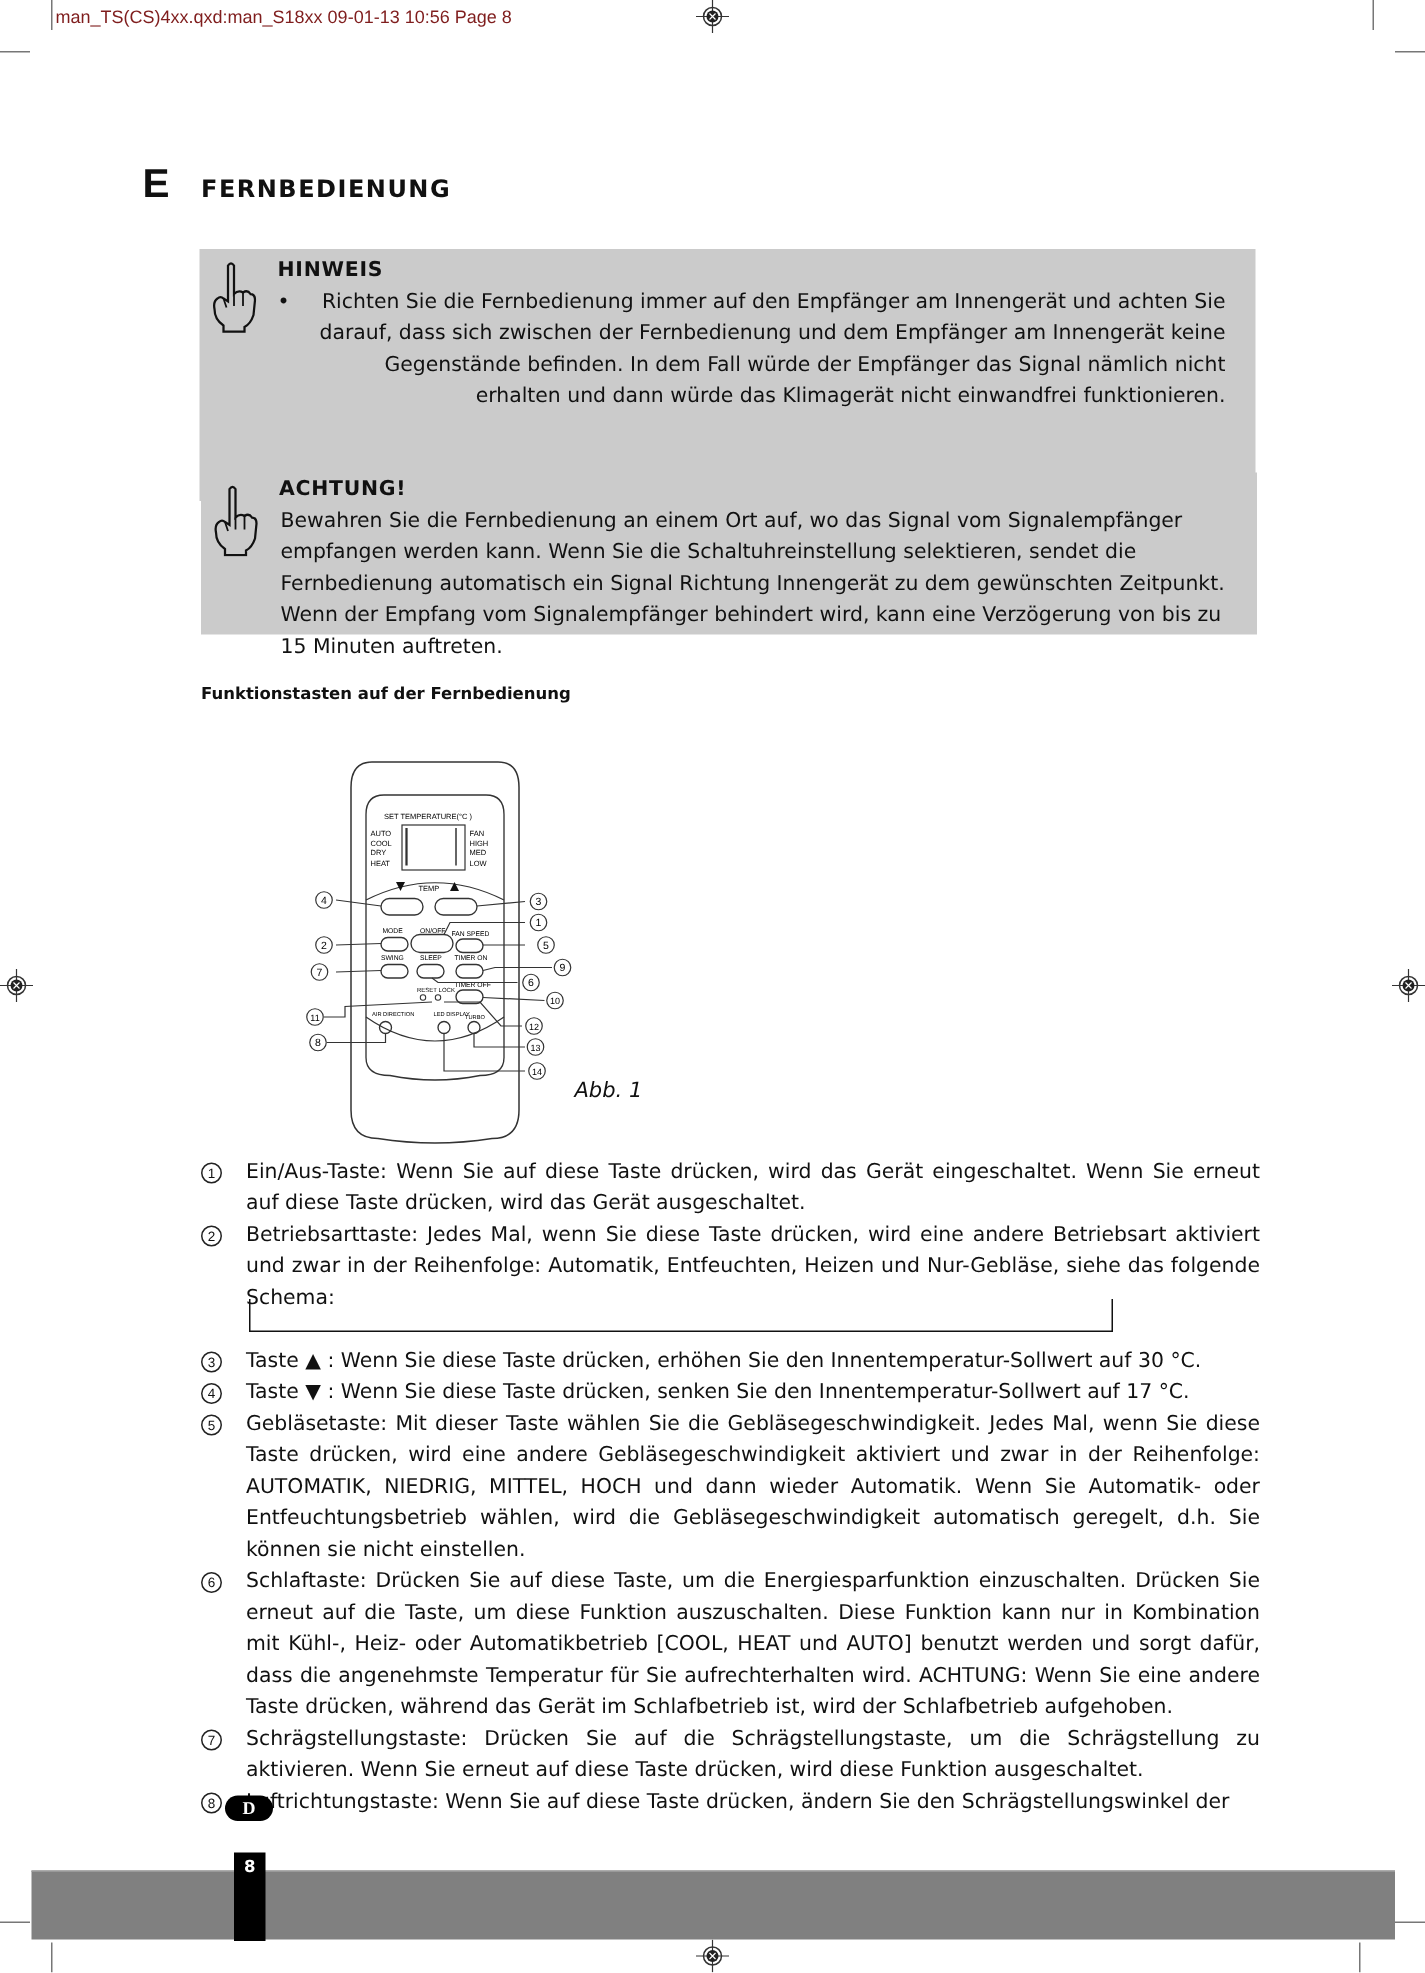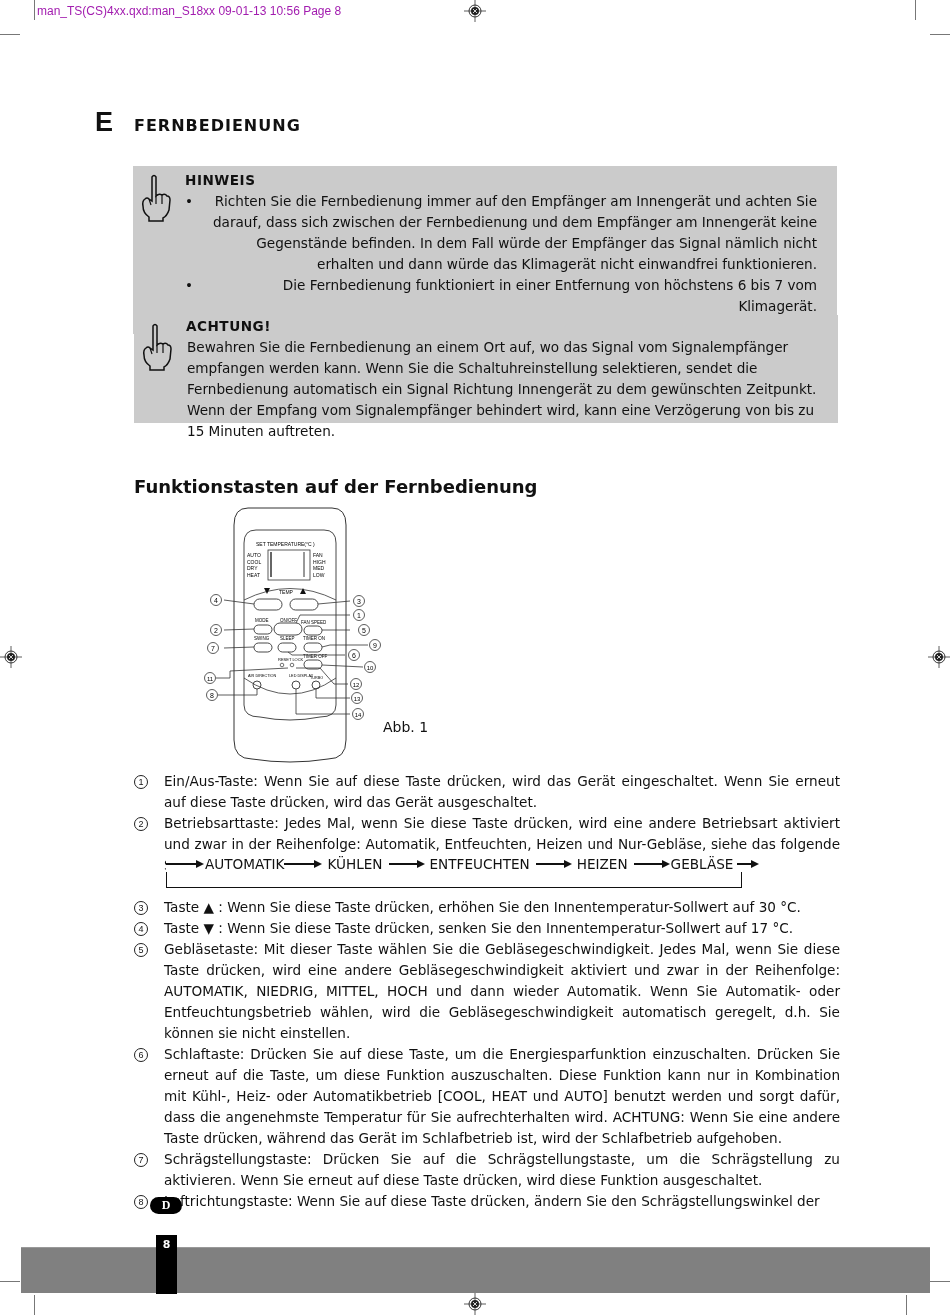--- a/index.html
+++ b/index.html
@@ -1,37 +1,37 @@
 <!DOCTYPE html>
 <html><head>
 <meta charset="utf-8">
 <style>
   * { box-sizing: border-box; margin: 0; padding: 0; }
   html, body { width: 950px; height: 1315px; background: #ffffff; overflow: hidden; }
   body { position: relative; font-family: "DejaVu Sans", sans-serif; color: #111; }
 
-  .slug { position: absolute; left: 37px; top: 4px; font-family: "Liberation Sans", sans-serif; font-size: 12px; color: #a21caf; }
+  .slug { position: absolute; left: 37px; top: 4px; font-family: "Liberation Sans", sans-serif; font-size: 12px; color: #7f1d1d; }
   .crop { position: absolute; background: #777; }
   .reg { position: absolute; width: 22px; height: 22px; }
 
   .section-letter { position: absolute; left: 95px; top: 107px; font-family: "Liberation Sans", sans-serif; font-weight: bold; font-size: 27px; }
   .section-title { position: absolute; left: 134px; top: 116px; font-weight: bold; font-size: 16px; letter-spacing: 1px; }
 
   .notebox { position: absolute; left: 133px; width: 704px; background: #cbcbcb; font-size: 13.6px; line-height: 21px; }
   .notebox .hand { position: absolute; left: 6px; top: 8px; width: 32px; height: 48px; }
   .notebox .nb-title { position: absolute; left: 52px; font-weight: bold; font-size: 13.6px; letter-spacing: 0.5px; }
   .notebox ul { position: absolute; left: 52px; right: 20px; list-style: none; }
   .notebox ul li { position: relative; padding-left: 18px; }
   .notebox ul li::before { content: "•"; position: absolute; left: 0; top: 0; }
   .notebox .nb-body { position: absolute; left: 53px; right: 12px; }
 
-  .subheading { position: absolute; left: 134px; top: 476px; font-weight: bold; font-size: 18px; }
+  .subheading { position: absolute; left: 134px; top: 456px; font-weight: bold; font-size: 11px; }
 
   .remote { position: absolute; left: 200px; top: 505px; width: 240px; height: 260px; }
-  .fig-caption { position: absolute; left: 383px; top: 719px; font-size: 14px; }
+  .fig-caption { position: absolute; left: 383px; top: 719px; font-style: italic; font-size: 14px; }
 
   .items { position: absolute; left: 134px; width: 706px; font-size: 13.6px; line-height: 21px; }
   .item { position: relative; padding-left: 30px; text-align: justify; }
   .item .num { position: absolute; left: 0; top: 4px; width: 14px; height: 14px; border: 1px solid #222; border-radius: 50%; font-size: 9px; line-height: 12px; text-align: center; font-family: "Liberation Sans", sans-serif; }
   .item b { font-weight: normal; }
 
   .schema { position: absolute; left: 166px; top: 856px; width: 576px; height: 32px; }
   .schema .loop { position: absolute; left: 0; top: 10px; width: 576px; height: 22px; border: 1.2px solid #111; border-top: none; }
   .schema .flow { position: absolute; left: 0; top: 0; display: flex; align-items: center; font-size: 13.6px; white-space: nowrap; background: #fff; padding-right: 4px; }
   .schema .arrow { display: inline-block; position: relative; height: 1.2px; background: #111; margin-right: 3px; }
@@ -88,21 +88,20 @@
 <div class="section-title">FERNBEDIENUNG</div>
 
 <div class="notebox" style="top:166px;height:168px;">
   <svg class="hand" viewBox="0 0 32 48">
     <path d="M13 3 Q15 0 17 3 L17 22 Q20 19 23 21 Q26 19 28 22 Q31 22 31 26 L30 36 Q28 42 24 44 L24 47 L10 47 L10 43 Q4 39 4 32 Q3 27 6 25 Q8 23 10 25 L13 27 Z" fill="none" stroke="#111" stroke-width="1.5"></path>
     <path d="M17 22 L17 30 M23 21 L23 30 M10 25 L12 31" stroke="#111" stroke-width="1.2" fill="none"></path>
   </svg>
   <div class="nb-title" style="top:4px;">HINWEIS</div>
   <ul style="top:25px;text-align:right;">
     <li>Richten Sie die Fernbedienung immer auf den Empfänger am Innengerät und achten Sie darauf, dass sich zwischen der Fernbedienung und dem Empfänger am Innengerät keine Gegenstände befinden. In dem Fall würde der Empfänger das Signal nämlich nicht erhalten und dann würde das Klimagerät nicht einwandfrei funktionieren.</li>
-    <li>Die Fernbedienung funktioniert in einer Entfernung von höchstens 6 bis 7 vom Klimagerät.</li>
   </ul>
 </div>
 
 <div class="notebox" style="top:315px;height:108px;left:134px;padding-left:28px;">
   <svg class="hand" viewBox="0 0 32 48">
     <path d="M13 3 Q15 0 17 3 L17 22 Q20 19 23 21 Q26 19 28 22 Q31 22 31 26 L30 36 Q28 42 24 44 L24 47 L10 47 L10 43 Q4 39 4 32 Q3 27 6 25 Q8 23 10 25 L13 27 Z" fill="none" stroke="#111" stroke-width="1.5"></path>
     <path d="M17 22 L17 30 M23 21 L23 30 M10 25 L12 31" stroke="#111" stroke-width="1.2" fill="none"></path>
   </svg>
   <div class="nb-title" style="top:1px;">ACHTUNG!</div>
   <div class="nb-body" style="top:22px;">Bewahren Sie die Fernbedienung an einem Ort auf, wo das Signal vom Signalempfänger empfangen werden kann. Wenn Sie die Schaltuhreinstellung selektieren, sendet die Fernbedienung automatisch ein Signal Richtung Innengerät zu dem gewünschten Zeitpunkt. Wenn der Empfang vom Signalempfänger behindert wird, kann eine Verzögerung von bis zu 15 Minuten auftreten.</div>
@@ -217,33 +216,20 @@
     <b>Ein/Aus-Taste:</b><span> Wenn Sie auf diese Taste drücken, wird das Gerät eingeschaltet. Wenn Sie erneut auf diese Taste drücken, wird das Gerät ausgeschaltet.</span>
   </div>
   <div class="item">
     <span class="num">2</span>
     <b>Betriebsarttaste:</b><span> Jedes Mal, wenn Sie diese Taste drücken, wird eine andere Betriebsart aktiviert und zwar in der Reihenfolge: Automatik, Entfeuchten, Heizen und Nur-Gebläse, siehe das folgende Schema:</span>
   </div>
 </div>
 
 <div class="schema">
   <div class="loop"></div>
-  <div class="flow">
-    <span class="arrow" style="width:36px;"></span>
-    <span>AUTOMATIK</span>
-    <span class="arrow" style="width:36px;margin-left:0;"></span>
-    <span style="margin-left:4px;">KÜHLEN</span>
-    <span class="arrow" style="width:34px;margin-left:6px;"></span>
-    <span style="margin-left:4px;">ENTFEUCHTEN</span>
-    <span class="arrow" style="width:34px;margin-left:6px;"></span>
-    <span style="margin-left:4px;">HEIZEN</span>
-    <span class="arrow" style="width:34px;margin-left:6px;"></span>
-    <span>GEBLÄSE</span>
-    <span class="arrow" style="width:20px;margin-left:4px;"></span>
-  </div>
 </div>
 
 <div class="items" style="top:897px;">
   <div class="item">
     <span class="num">3</span>
     <b>Taste ▲ :</b><span> Wenn Sie diese Taste drücken, erhöhen Sie den Innentemperatur-Sollwert auf 30 °C.</span>
   </div>
   <div class="item">
     <span class="num">4</span>
     <b>Taste ▼ :</b><span> Wenn Sie diese Taste drücken, senken Sie den Innentemperatur-Sollwert auf 17 °C.</span>

